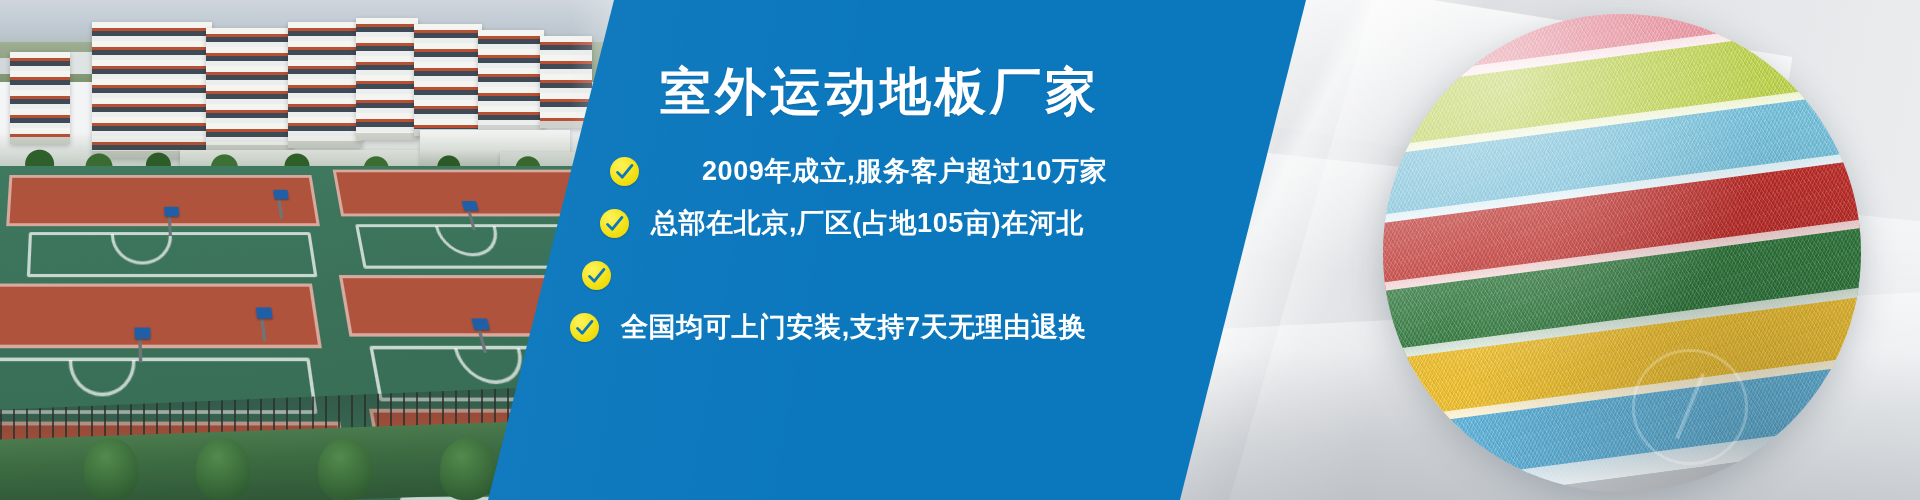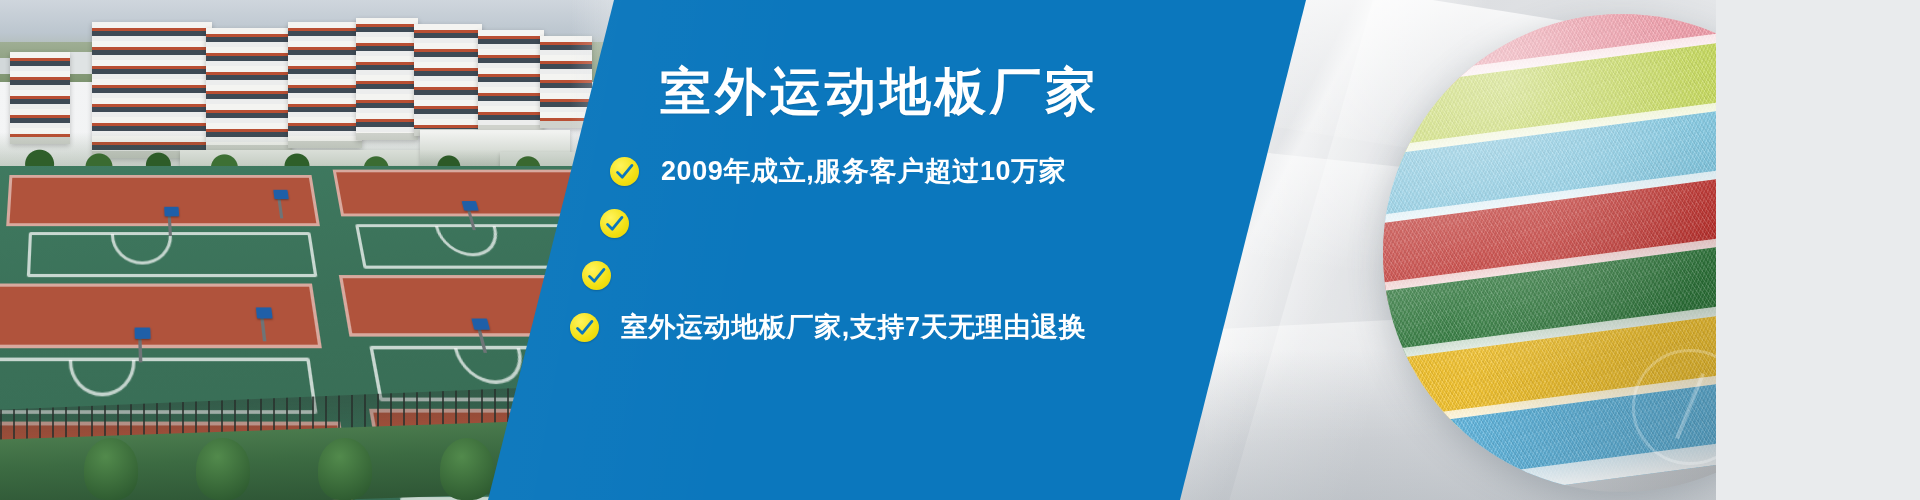--- a/index.html
+++ b/index.html
@@ -2,21 +2,21 @@
 <html><head>
 <meta charset="utf-8">
 <style>
   * { margin:0; padding:0; box-sizing:border-box; }
   html,body { width:1920px; height:500px; overflow:hidden; }
   body {
     font-family:"Liberation Sans","DejaVu Sans",sans-serif;
     background:#e9ebed;
     position:relative;
   }
-  #banner { position:absolute; inset:0; width:1716px; height:500px; overflow:hidden; }
+  #banner { position:absolute; inset:0; width:1920px; height:500px; overflow:hidden; }
 
   
   .bg-right {
     position:absolute; left:0; top:0; width:1920px; height:500px;
     background:
       linear-gradient(118deg, rgba(255,255,255,0) 62%, rgba(255,255,255,.55) 63%, rgba(255,255,255,0) 68%),
       linear-gradient(100deg, #f4f5f6 0%, #e7e9eb 45%, #dcdee1 72%, #eceef0 100%);
   }
   .bg-sheet {
     position:absolute; background:rgba(255,255,255,.5);
@@ -237,21 +237,21 @@
     letter-spacing:4px; line-height:1;
     white-space:nowrap;
     text-shadow:0 1px 2px rgba(0,0,0,.10);
   }
 
   .bullets { position:absolute; left:600px; top:145px; width:620px; }
   .bullet {
     display:flex; align-items:center; height:52px; margin-bottom:0;
     white-space:nowrap;
   }
-  .bullet:nth-child(1) { margin-left:10px; }
+  .bullet:nth-child(1) { margin-left:10px;gap:41px; }
   .bullet:nth-child(2) { margin-left:0px;  }
   .bullet:nth-child(3) { margin-left:-18px; }
   .bullet:nth-child(4) { margin-left:-30px; }
 
   .check {
     position:relative; flex:0 0 auto;
     width:29px; height:29px; border-radius:50%;
     background:radial-gradient(circle at 36% 30%, #fff45c, #f2df10 62%, #e3cf06 100%);
     margin-right:22px;
     box-shadow:0 1px 2px rgba(0,0,0,.18);
@@ -444,32 +444,33 @@
             </svg>
           </span>
           <span class="bullet-text">2009年成立,服务客户超过10万家</span>
         </div>
         <div class="bullet">
           <span class="check">
             <svg viewBox="0 0 24 24">
               <path d="M4 13 L9.5 18.5 L20.5 5" fill="none" stroke="#0b77bd" stroke-width="3.2" stroke-linecap="round" stroke-linejoin="round"></path>
             </svg>
           </span>
+          <span class="bullet-text">总部在北京,厂区(占地105亩)在河北</span>
         </div>
         <div class="bullet">
           <span class="check">
             <svg viewBox="0 0 24 24">
               <path d="M4 13 L9.5 18.5 L20.5 5" fill="none" stroke="#0b77bd" stroke-width="3.2" stroke-linecap="round" stroke-linejoin="round"></path>
             </svg>
           </span>
         </div>
         <div class="bullet">
           <span class="check">
             <svg viewBox="0 0 24 24">
               <path d="M4 13 L9.5 18.5 L20.5 5" fill="none" stroke="#0b77bd" stroke-width="3.2" stroke-linecap="round" stroke-linejoin="round"></path>
             </svg>
           </span>
-          <span class="bullet-text">室外运动地板厂家,支持7天无理由退换</span>
+          <span class="bullet-text">全国均可上门安装,支持7天无理由退换</span>
         </div>
       </div>
   </div>
 
 </div>
 
 </body></html>

